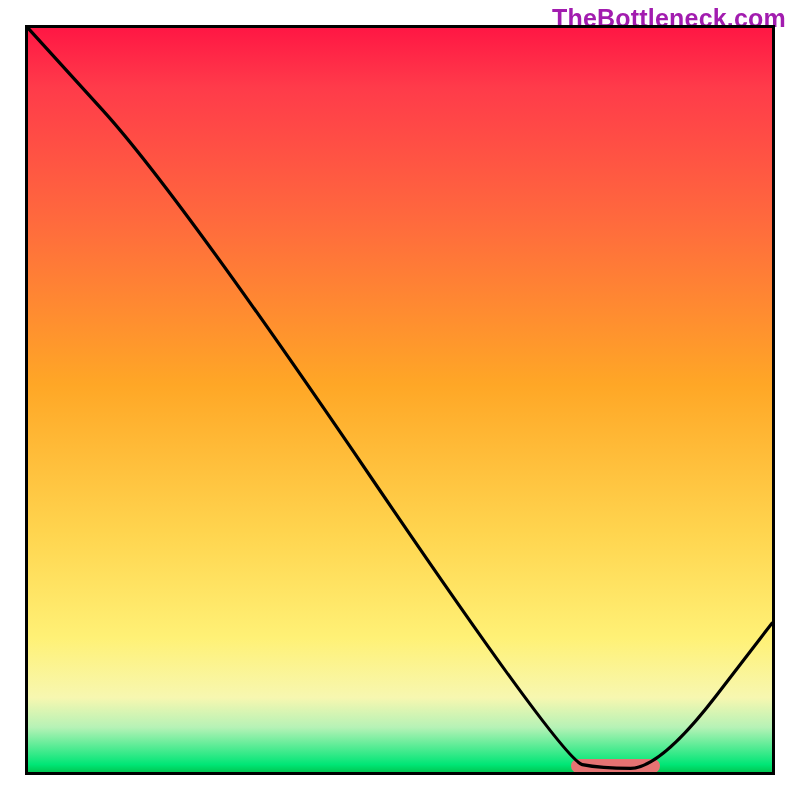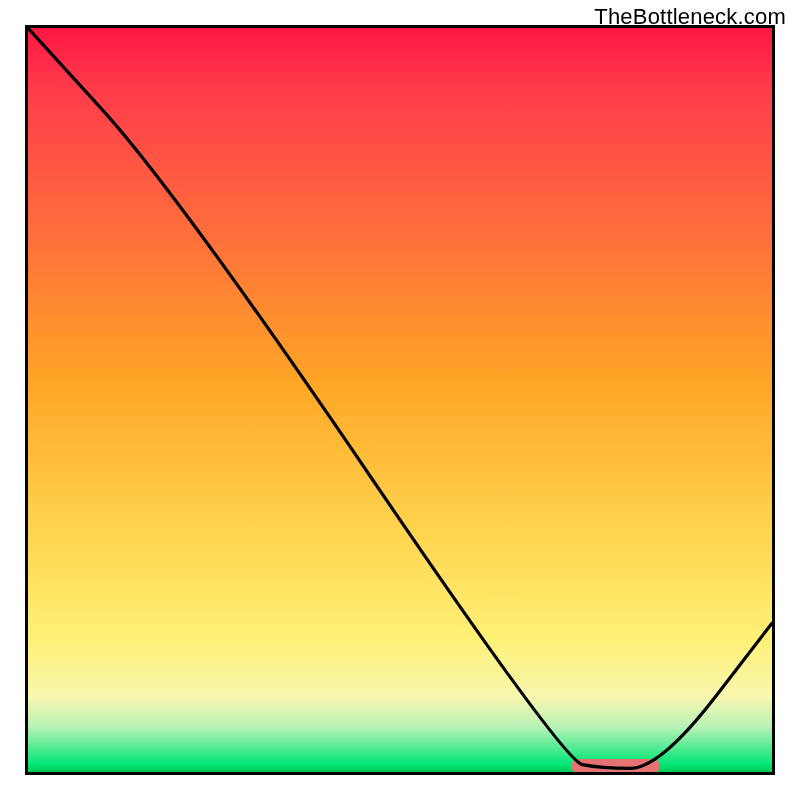--- a/index.html
+++ b/index.html
@@ -8,23 +8,23 @@
     background: #ffffff;
     width: 800px;
     height: 800px;
     position: relative;
     font-family: Arial, Helvetica, sans-serif;
   }
   .watermark {
     position: absolute;
     top: 4px;
     right: 14px;
-    font-size: 22px;
-    color: #000000;
-    font-weight: 400;
+    font-size: 25px;
+    color: #a21caf;
+    font-weight: 700;
     letter-spacing: 0.2px;
   }
   .plot-frame {
     position: absolute;
     left: 25px;
     top: 25px;
     width: 750px;
     height: 750px;
     border: 3px solid #000;
     box-sizing: border-box;

